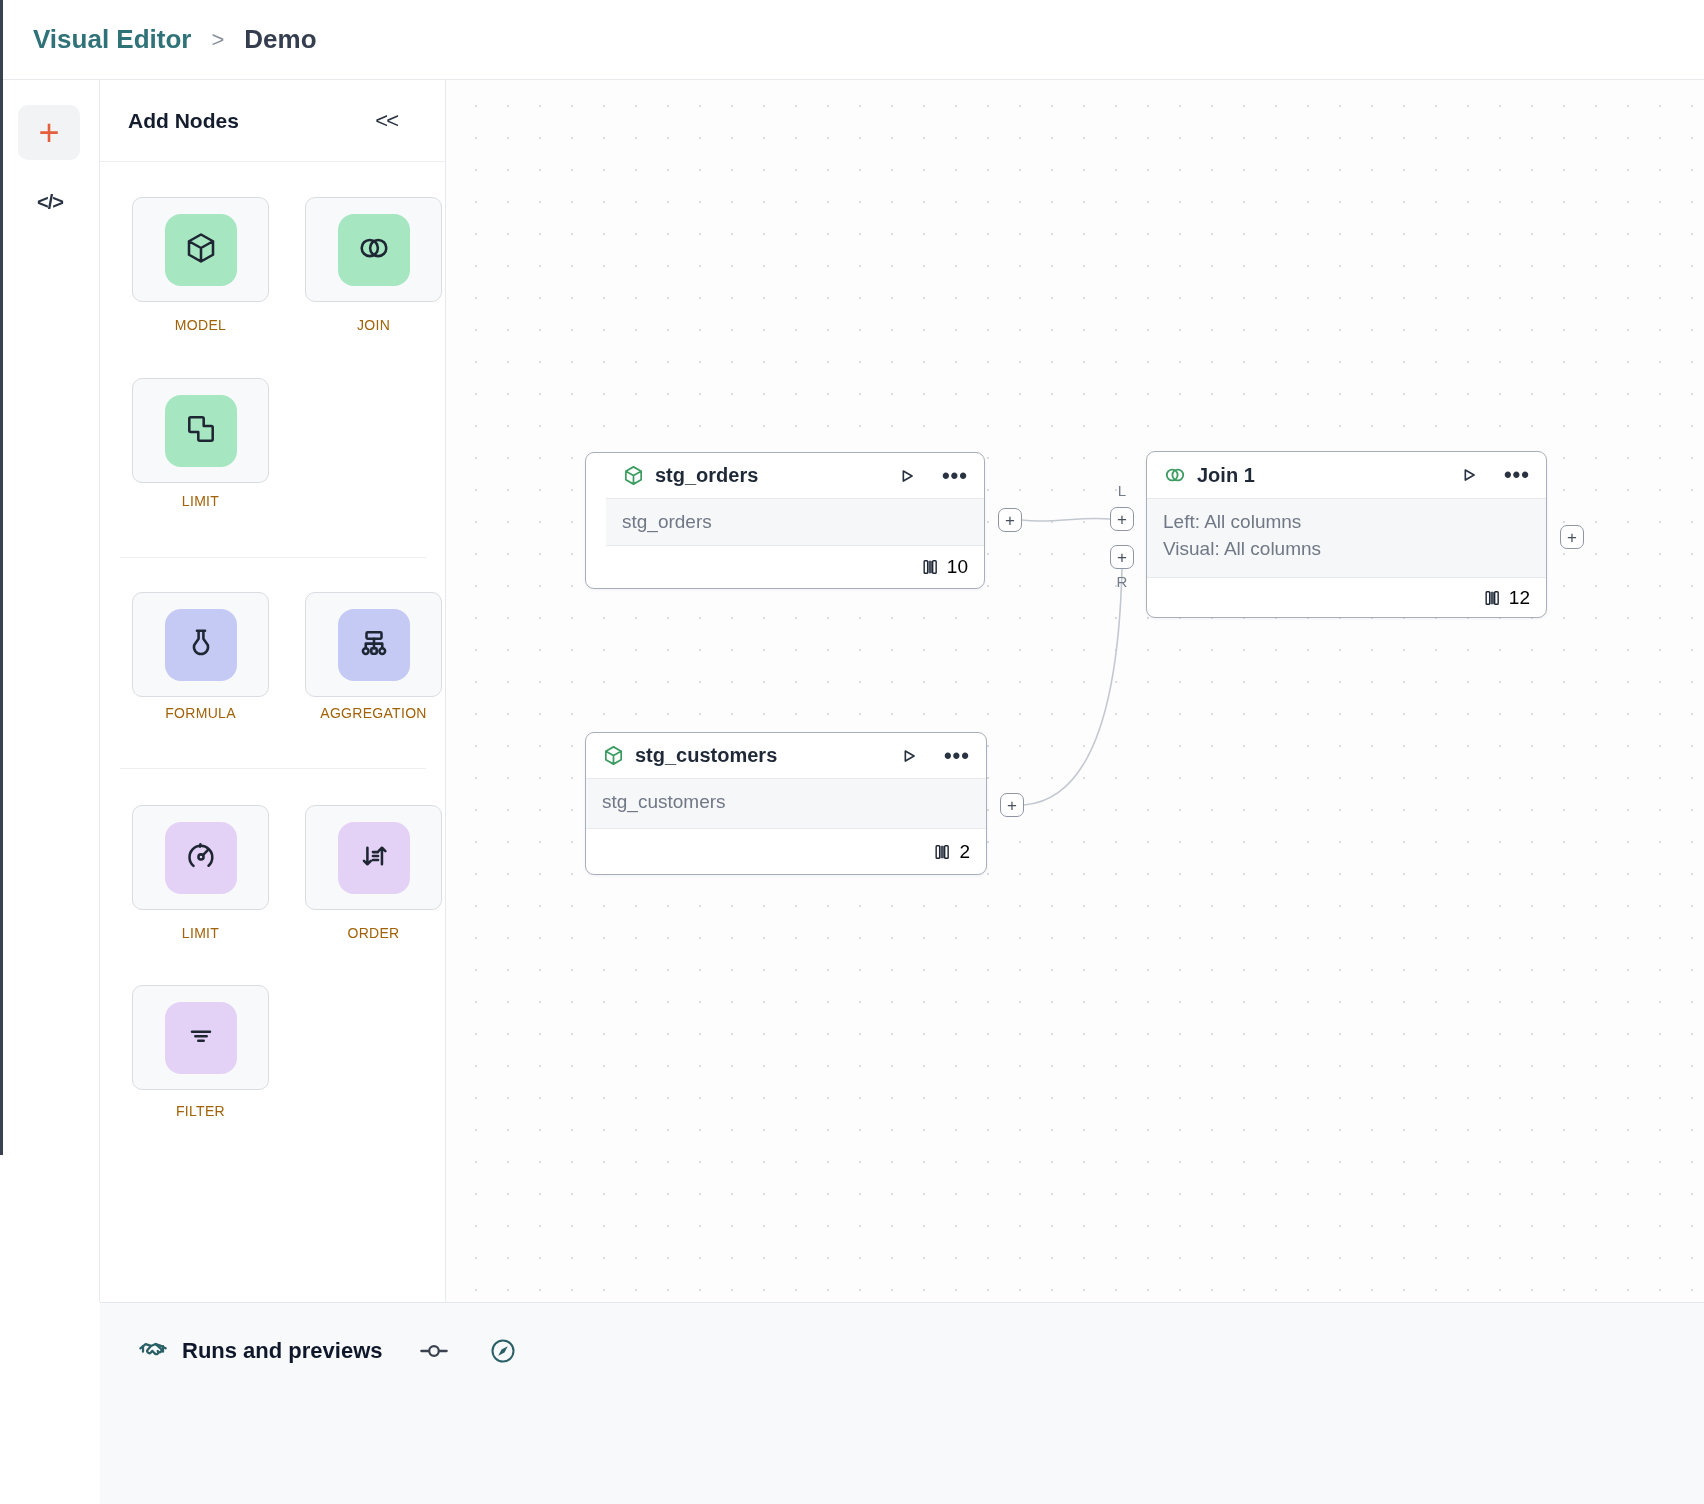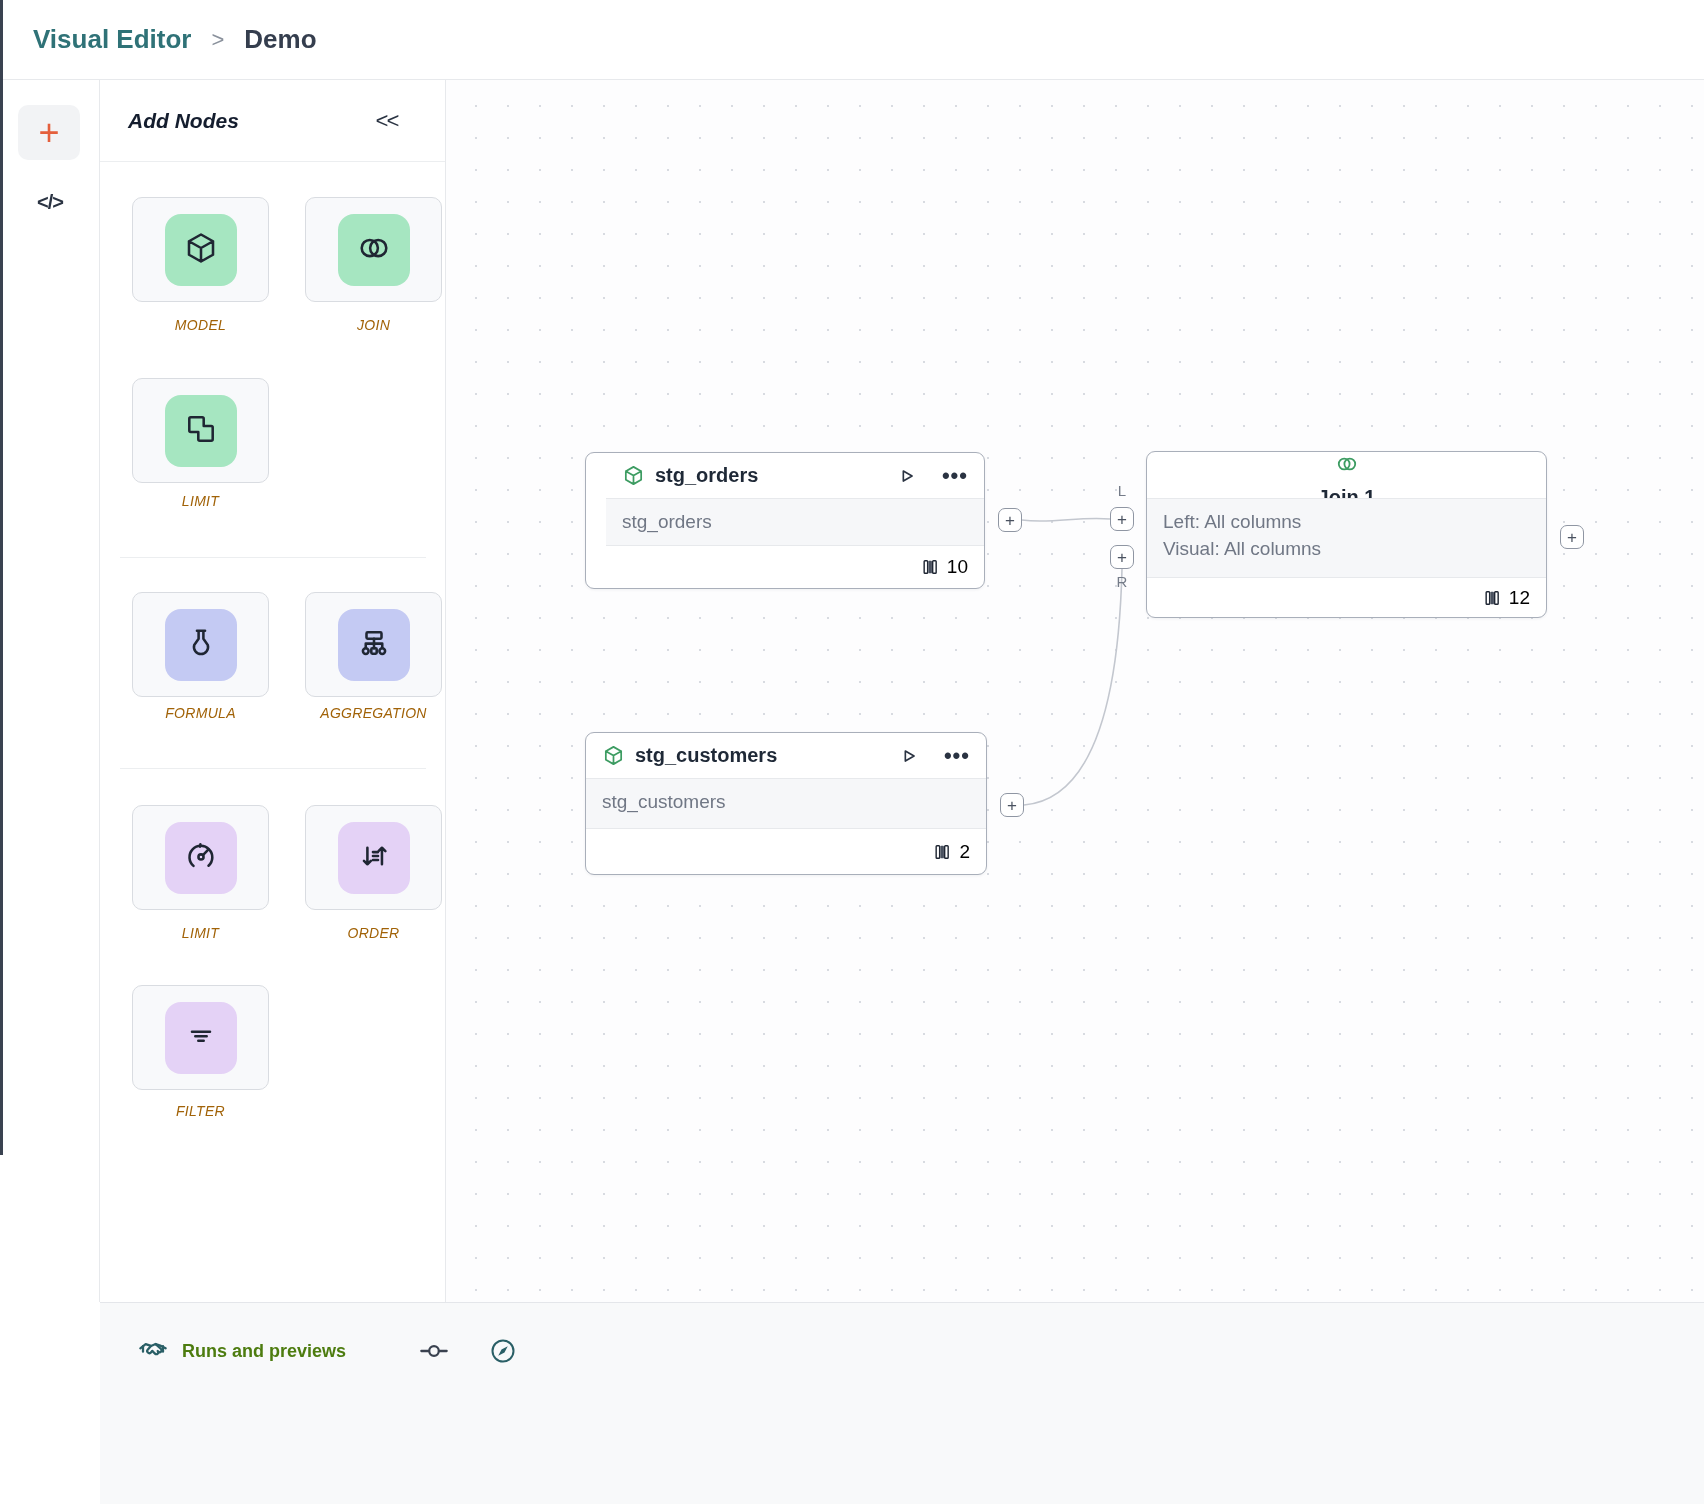--- a/index.html
+++ b/index.html
@@ -17,21 +17,21 @@
 
   
   #rail { left:0; top:80px; width:100px; height:1222px; background:#fff; border-right:1px solid #e7e9ec; }
   #add-btn { left:18px; top:25px; width:62px; height:55px; background:#f2f3f5; border-radius:10px;
     display:flex; align-items:center; justify-content:center; color:#e45f3c; font-size:36px;
     font-weight:300; cursor:pointer; line-height:1;}
   #code-btn { left:22px; top:105px; width:56px; height:34px; display:flex; align-items:center;
     justify-content:center; color:#2a3342; font-size:20px; font-weight:700; letter-spacing:-1px; cursor:pointer;}
 
   
-  #panel { left:100px; top:80px; width:346px; height:1222px; background:#fff; border-right:1px solid #e7e9ec;font-style:italic; }
+  #panel { left:100px; top:80px; width:346px; height:1222px; background:#fff; border-right:1px solid #e7e9ec; }
   #panel-header { left:0; top:0; width:100%; height:82px; display:flex; align-items:center;
     justify-content:space-between; padding:0 48px 0 28px; border-bottom:1px solid #eceef0;}
   #panel-title { font-size:21px; font-weight:700; color:#141d2e; }
   #panel-collapse { font-size:22px; color:#2a3342; letter-spacing:-2px; cursor:pointer; }
   .tile { width:137px; height:105px; background:#f8f9fb; border:1px solid #d9dce1; border-radius:10px;
     display:flex; align-items:center; justify-content:center; cursor:pointer; }
   .tile-inner { width:72px; height:72px; border-radius:16px; display:flex; align-items:center; justify-content:center; }
   .tile-inner.green  { background:#a6e6c1; }
   .tile-inner.blue   { background:#c4caf3; }
   .tile-inner.purple { background:#e4d2f6; }
@@ -62,21 +62,21 @@
   .colicon { display:flex; }
 
   .handle { position:absolute; width:24px; height:24px; background:#fff; border:1.4px solid #8f96a3;
     border-radius:7px; display:flex; align-items:center; justify-content:center; color:#4a5260;
     font-size:17px; line-height:1; z-index:3; cursor:pointer; }
   .handle-label { position:absolute; z-index:3; font-size:15px; color:#747b88; width:16px; text-align:center;}
 
   
   #statusbar { left:100px; top:1302px; width:1604px; height:202px; background:#f8f9fa; border-top:1px solid #e4e6ea;}
   #statusrow { position:absolute; left:0; top:28px; height:40px; display:flex; align-items:center; }
-  #runs-label { color:#4d7c0f; font-size:18px; font-weight:600; margin-left:13px; }
+  #runs-label { color:#0f172a; font-size:22px; font-weight:600; margin-left:13px; }
   .sb-icon { display:flex; }
 </style>
 </head>
 <body>
 
 <div id="topbar" class="abs">
   <span class="crumb-app">Visual Editor</span>
   <span class="crumb-sep">&gt;</span>
   <span class="crumb-page">Demo</span>
 </div>
@@ -249,21 +249,21 @@
             <rect class="icon-stroke" x="5" y="4.5" width="4.2" height="15" rx="1"></rect>
             <rect x="10.1" y="4.5" width="4.2" height="15" rx="1" fill="#4a5260"></rect>
             <rect class="icon-stroke" x="15.2" y="4.5" width="4.2" height="15" rx="1"></rect>
           </svg>
       </span>
       <span class="count">2</span>
     </div>
   </div>
 
   <div class="node" style="left:700px; top:371px; width:401px; height:167px;">
-    <div class="node-header" style="height:46px;flex-direction:column;">
+    <div class="node-header" style="height:46px;">
       <span class="node-icon">
         <svg width="24" height="24" viewBox="0 0 24 24">
             <circle class="hdr-stroke" cx="9.2" cy="12" r="5.4"></circle>
             <circle class="hdr-stroke" cx="14.8" cy="12" r="5.4"></circle>
           </svg>
       </span>
       <span class="node-title">Join 1</span>
       <span class="play">
         <svg width="22" height="22" viewBox="0 0 24 24">
             <path d="M8 6.5 L17.5 12 L8 17.5 Z"></path>

